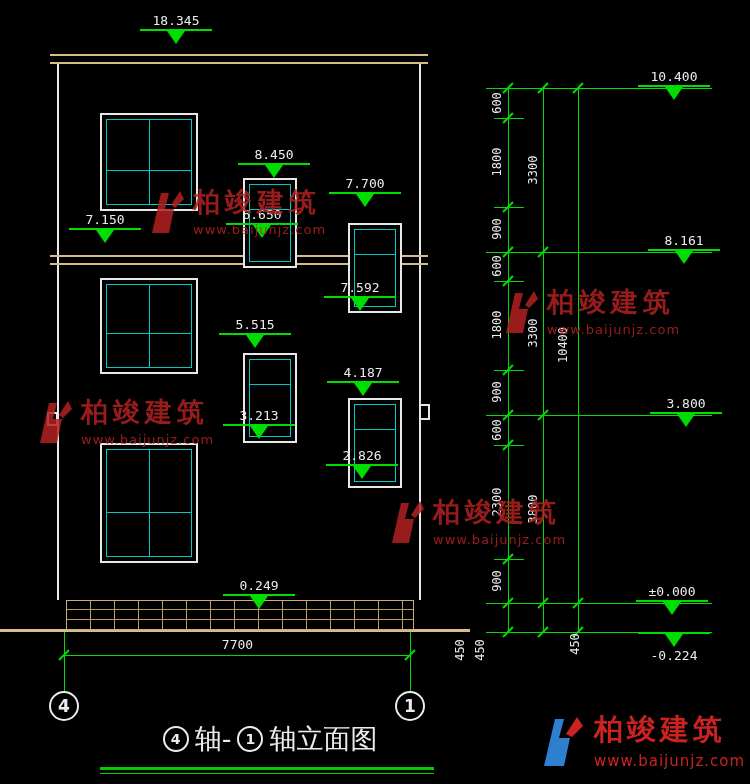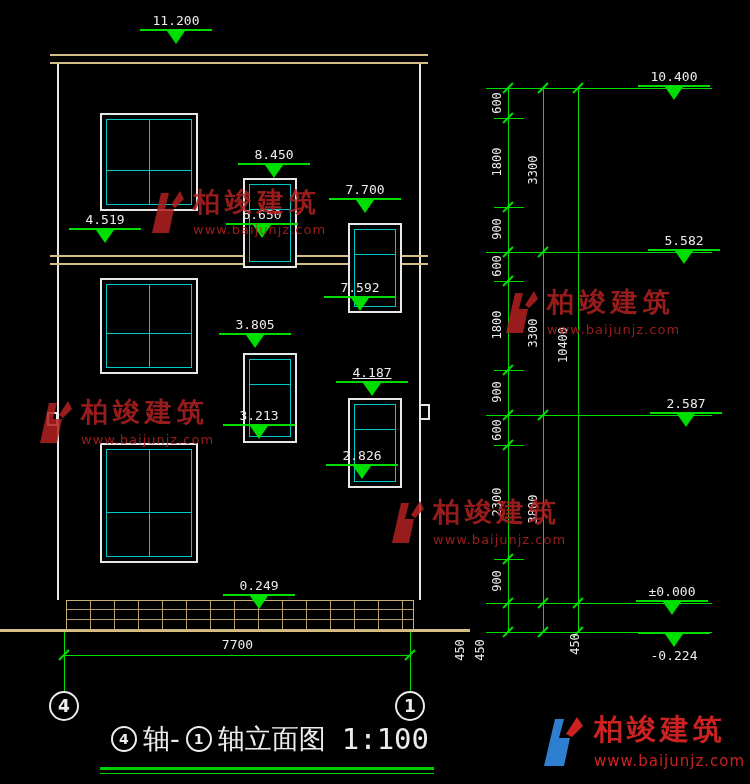--- a/index.html
+++ b/index.html
@@ -105,55 +105,55 @@
     <i class="if"></i>
     <i class="hm" style="top:34%;"></i>
   </div>
   <div class="win" style="left:100px;top:443px;width:98px;height:120px;">
     <i class="if"></i>
     <i class="vm"></i>
     <i class="hm" style="top:58%;"></i>
   </div>
 
   <div class="elev" style="left:140px;top:12px;">
-    <div class="ev">11.200</div>
+    <div class="ev">18.345</div>
     <div class="ebar"></div>
     <div class="etri"></div>
   </div>
   <div class="elev" style="left:238px;top:146px;">
     <div class="ev">8.450</div>
     <div class="ebar"></div>
     <div class="etri"></div>
   </div>
-  <div class="elev" style="left:329px;top:181px;">
+  <div class="elev" style="left:329px;top:175px;">
     <div class="ev">7.700</div>
     <div class="ebar"></div>
     <div class="etri"></div>
   </div>
   <div class="elev" style="left:69px;top:211px;">
-    <div class="ev">4.519</div>
+    <div class="ev">7.150</div>
     <div class="ebar"></div>
     <div class="etri"></div>
   </div>
   <div class="elev" style="left:226px;top:206px;">
     <div class="ev">6.650</div>
     <div class="ebar"></div>
     <div class="etri"></div>
   </div>
   <div class="elev" style="left:324px;top:279px;">
     <div class="ev">7.592</div>
     <div class="ebar"></div>
     <div class="etri"></div>
   </div>
   <div class="elev" style="left:219px;top:316px;">
-    <div class="ev">3.805</div>
-    <div class="ebar"></div>
-    <div class="etri"></div>
-  </div>
-  <div class="elev" style="left:336px;top:364px;text-decoration:underline;">
+    <div class="ev">5.515</div>
+    <div class="ebar"></div>
+    <div class="etri"></div>
+  </div>
+  <div class="elev" style="left:327px;top:364px;">
     <div class="ev">4.187</div>
     <div class="ebar"></div>
     <div class="etri"></div>
   </div>
   <div class="elev" style="left:223px;top:407px;">
     <div class="ev">3.213</div>
     <div class="ebar"></div>
     <div class="etri"></div>
   </div>
   <div class="elev" style="left:326px;top:447px;">
@@ -223,26 +223,26 @@
 
   <div class="dimv" style="left:541px;top:338px;">10400</div>
   <div class="dimv" style="left:553px;top:637px;">450</div>
 
   <div class="elev" style="left:638px;top:68px;">
     <div class="ev">10.400</div>
     <div class="ebar"></div>
     <div class="etri"></div>
   </div>
   <div class="elev" style="left:648px;top:232px;">
-    <div class="ev">5.582</div>
+    <div class="ev">8.161</div>
     <div class="ebar"></div>
     <div class="etri"></div>
   </div>
   <div class="elev" style="left:650px;top:395px;">
-    <div class="ev">2.587</div>
+    <div class="ev">3.800</div>
     <div class="ebar"></div>
     <div class="etri"></div>
   </div>
   <div class="elev" style="left:636px;top:583px;">
     <div class="ev">±0.000</div>
     <div class="ebar"></div>
     <div class="etri"></div>
   </div>
   <div class="elev" style="left:638px;top:632px;">
     <div class="ebar"></div>
@@ -258,21 +258,20 @@
   <div class="dimh" style="left:205px;top:637px;width:65px;">7700</div>
 
   <div class="bubble" style="left:49px;top:691px;">4</div>
   <div class="bubble" style="left:395px;top:691px;">1</div>
 
   <div class="titlerow">
     <span class="tcirc">4</span>
     <span class="ttext">轴-</span>
     <span class="tcirc">1</span>
     <span class="ttext">轴立面图</span>
-    <span class="tscale">1:100</span>
   </div>
   <div class="uline" style="left:100px;top:767px;width:334px;height:3px;"></div>
   <div class="uline" style="left:100px;top:773px;width:334px;height:1px;"></div>
 
   <div class="wm" style="left:148px;top:184px;">
     <svg width="36" height="44" viewBox="0 0 36 44">
       <polygon points="4,44 13,4 21,4 17,20 26,20 21,44" fill="#b32222"></polygon>
       <polygon points="23,16 32,2 36,10 27,19" fill="#b32222"></polygon>
     </svg>
     <div>

